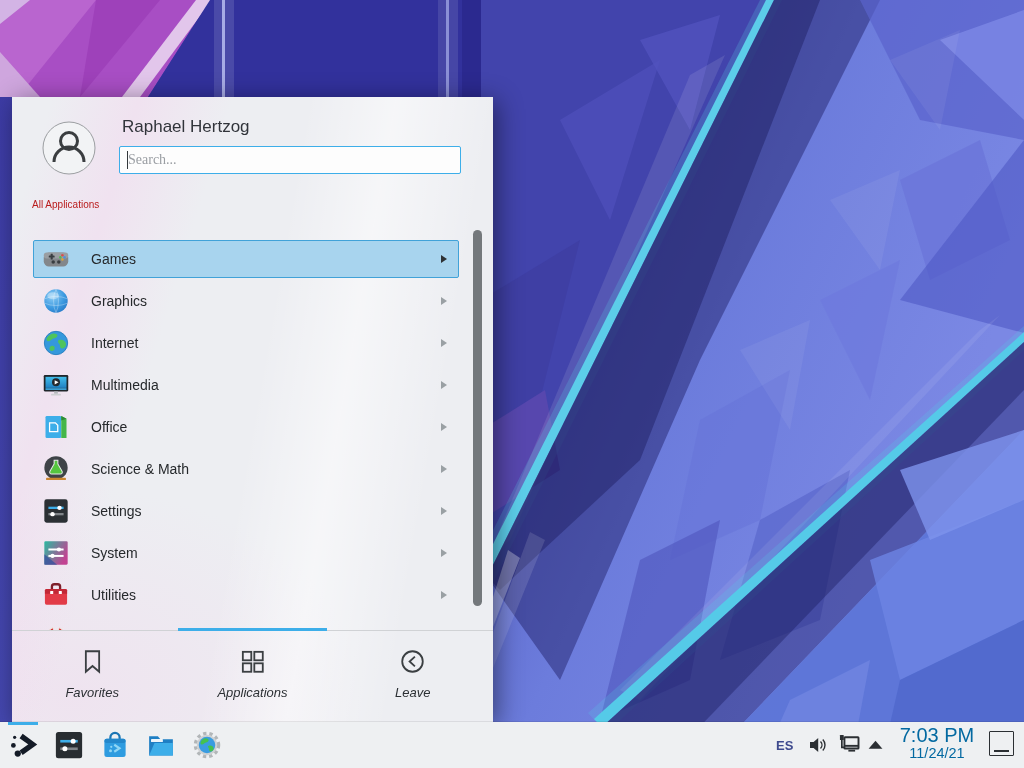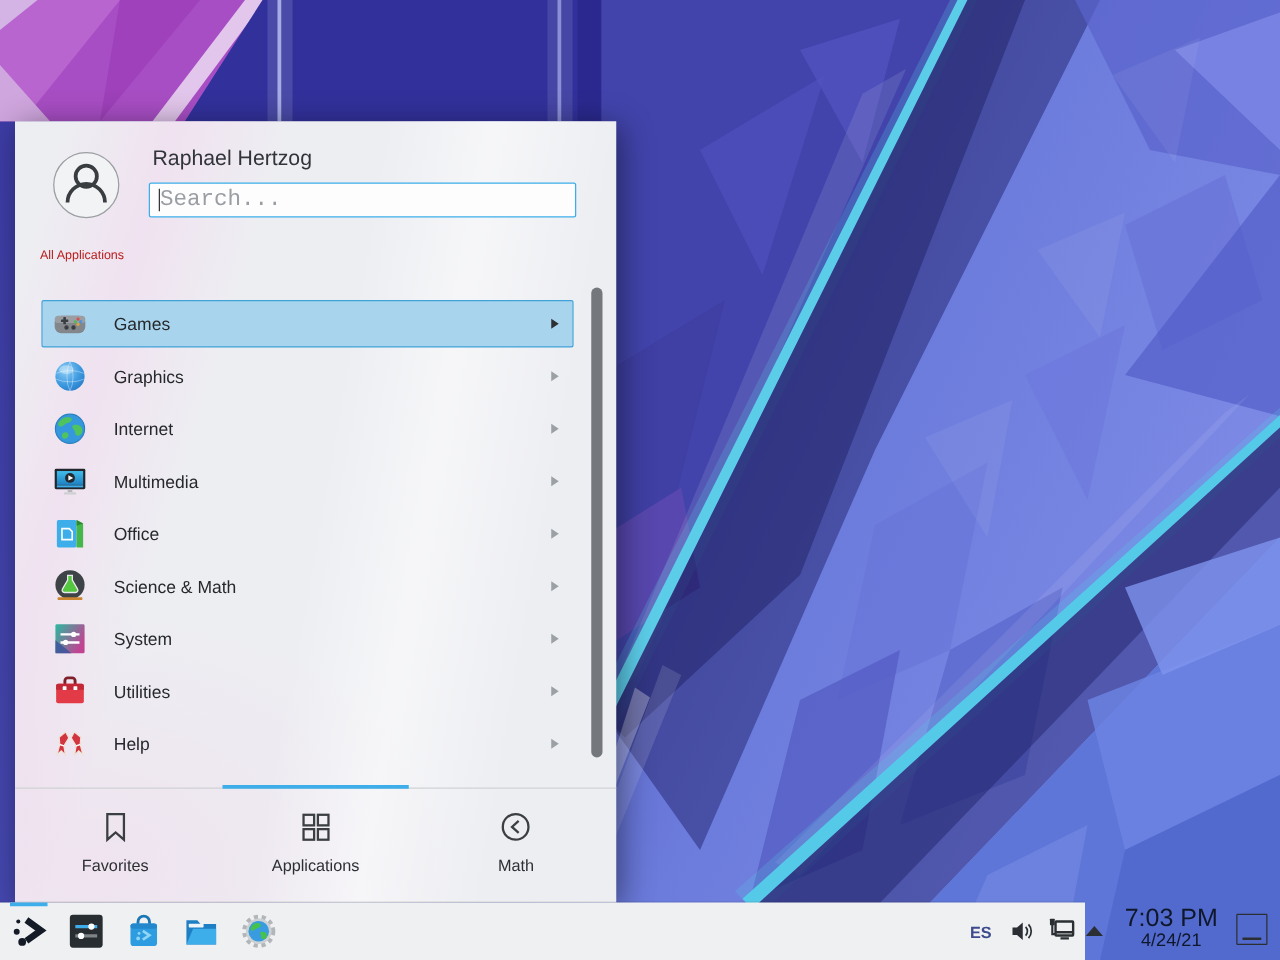--- a/index.html
+++ b/index.html
@@ -13,55 +13,55 @@
            box-shadow:4px 4px 24px rgba(0,0,0,.45);}
   #kickoff .streaks{position:absolute;inset:0;pointer-events:none;background:
       linear-gradient(107deg, rgba(243,216,238,0) 6%, rgba(243,214,238,.5) 19%, rgba(248,236,246,0) 33%),
       linear-gradient(100deg, rgba(255,255,255,0) 50%, rgba(255,255,255,.5) 65%, rgba(255,255,255,0) 82%),
       radial-gradient(420px 300px at 12% 96%, rgba(241,214,236,.45), rgba(241,214,236,0) 70%);}
   .avatar{position:absolute;left:30px;top:24px;width:54px;height:54px;}
   .user-name{position:absolute;left:110px;top:20px;font-size:17px;color:#31343a;}
   .search{position:absolute;left:107px;top:49px;width:340px;height:26px;border:1px solid #3daee9;
           border-radius:2px;background:#fdfdfd;}
   .search input{width:100%;height:100%;box-sizing:border-box;border:none;background:transparent;
-          font-family:Liberation Mono, monospace;font-size:18px;color:#44484c;padding:0 8px;outline:none;}
+          font-family:Liberation Serif, serif;font-size:14px;color:#44484c;padding:0 8px;outline:none;}
   .search input::placeholder{color:#9a9ea3;opacity:1;}
   .search .caret{position:absolute;left:7px;top:4px;width:1px;height:18px;background:#33373b;}
   .section-label{position:absolute;left:20px;top:102px;font-size:10px;color:#b91c1c;}
 
   .cat-list{position:absolute;left:21px;top:127px;width:426px;height:406px;overflow:hidden;}
   .cat-row{position:relative;height:36px;margin-bottom:4px;display:flex;align-items:center;
            border:1px solid transparent;border-radius:2px;}
   .cat-row.selected{background:#a8d4ee;border-color:#41a2d8;margin-top:16px;}
   .cat-icon{width:28px;height:28px;margin-left:8px;flex:0 0 28px;}
   .cat-icon svg{width:28px;height:28px;display:block;}
   .cat-label{margin-left:21px;font-size:14px;color:#26292c;}
   .cat-arrow{position:absolute;right:11px;top:50%;margin-top:-4px;width:0;height:0;
              border-left:6px solid #9aa0a4;border-top:4px solid transparent;border-bottom:4px solid transparent;}
   .cat-row.selected .cat-arrow{border-left-color:#2e3134;}
 
   .vscroll{position:absolute;left:461px;top:133px;width:9px;height:376px;border-radius:4.5px;background:#74787c;}
 
   .footer{position:absolute;left:0;top:533px;width:481px;height:92px;border-top:1px solid #d0d2d5;
-          display:flex;box-sizing:border-box;}
+          display:flex;box-sizing:border-box;font-style:italic;}
   .tab{flex:1;position:relative;display:flex;flex-direction:column;align-items:center;padding-top:16px;}
   .tab svg{width:29px;height:29px;display:block;}
   .tab .tab-label{margin-top:9px;font-size:13px;color:#2c3034;}
   .tab.active::before{content:"";position:absolute;top:-3px;left:6px;right:6px;height:3px;background:#3daee9;}
 
   
-  #taskbar{position:absolute;left:0;bottom:0;width:868px;height:46px;background:#eef0f2;
+  #taskbar{position:absolute;left:0;bottom:0;width:1024px;height:46px;background:#eef0f2;
            box-shadow:0 -1px 0 rgba(0,0,0,.08);}
   .task-btn{position:absolute;top:8px;width:30px;height:30px;}
   .task-btn svg{width:30px;height:30px;display:block;}
   .task-indicator{position:absolute;left:8px;top:0;width:30px;height:3px;background:#3daee9;}
   .tray-es{position:absolute;left:776px;top:0;height:46px;display:flex;align-items:center;
            font-size:13px;font-weight:bold;color:#3e4a8e;}
   .tray-svg{position:absolute;display:block;}
-  .clock{position:absolute;left:891px;top:3px;width:92px;text-align:center;color:#0f172a;line-height:1.04;}
+  .clock{position:absolute;left:891px;top:3px;width:92px;text-align:center;color:#0369a1;line-height:1.04;}
   .clock .time{font-size:20px;}
   .clock .date{font-size:14.5px;}
   .show-desktop{position:absolute;left:989px;top:9px;width:25px;height:25px;border:1.6px solid #2b2f33;
                 border-radius:1px;box-sizing:border-box;}
   .show-desktop::after{content:"";position:absolute;left:4px;right:4px;bottom:3px;height:1.6px;background:#2b2f33;}
 </style>
 </head>
 <body>
 
 <div id="desktop">
@@ -243,20 +243,33 @@
           <svg viewBox="0 0 24 24">
             <circle cx="12" cy="11" r="10" fill="#3e4347"></circle>
             <path d="M10.4 4.5 h3.2 v3.2 l3.6 6.3 c.6 1.1-.2 2.3-1.4 2.3 h-7.6 c-1.2 0-2-1.2-1.4-2.3 l3.6-6.3 z" fill="#55c63f" stroke="#e8e9ea" stroke-width="0.9"></path>
             <rect x="3.5" y="19.6" width="17" height="1.8" rx="0.5" fill="#c9852f"></rect>
           </svg>
         </span>
         <span class="cat-label">Science &amp; Math</span>
         <span class="cat-arrow"></span>
       </div>
 
+      <div class="cat-row">
+        <span class="cat-icon">
+          <svg viewBox="0 0 24 24">
+            <rect x="2" y="2" width="20" height="20" rx="2" fill="#2b3034"></rect>
+            <line x1="5.5" y1="9.3" x2="18.5" y2="9.3" stroke="#3daee9" stroke-width="2"></line>
+            <circle cx="15" cy="9.3" r="1.9" fill="#ffffff"></circle>
+            <line x1="5.5" y1="14.7" x2="18.5" y2="14.7" stroke="#7f8488" stroke-width="2"></line>
+            <circle cx="9" cy="14.7" r="1.9" fill="#ffffff"></circle>
+          </svg>
+        </span>
+        <span class="cat-label">Settings</span>
+        <span class="cat-arrow"></span>
+      </div>
 
       <div class="cat-row">
         <span class="cat-icon">
           <svg viewBox="0 0 24 24">
             <defs>
                 <linearGradient id="gSys" x1="0" y1="0" x2="1" y2="0.55">
               <stop offset="0" stop-color="#2ab9a0"></stop>
                   <stop offset="1" stop-color="#c24392"></stop>
                 </linearGradient>
               </defs>
@@ -315,21 +328,21 @@
           <rect x="4" y="13.5" width="7" height="7" fill="none" stroke="#3b3f42" stroke-width="1.5"></rect>
           <rect x="13.5" y="13.5" width="7" height="7" fill="none" stroke="#3b3f42" stroke-width="1.5"></rect>
         </svg>
         <span class="tab-label">Applications</span>
       </div>
       <div class="tab">
         <svg viewBox="0 0 24 24">
           <circle cx="12" cy="12" r="8.5" fill="none" stroke="#3b3f42" stroke-width="1.5"></circle>
           <path d="M14 8 L9.6 12 L14 16" fill="none" stroke="#3b3f42" stroke-width="1.5"></path>
         </svg>
-        <span class="tab-label">Math</span>
+        <span class="tab-label">Leave</span>
       </div>
     </div>
   </div>
 
   <div id="taskbar">
     <div class="task-indicator"></div>
 
     <div class="task-btn" style="left:8px;">
       <svg viewBox="0 0 24 24">
         <circle cx="5.3" cy="5.8" r="1.3" fill="#141b27"></circle>
@@ -392,18 +405,18 @@
       <rect x="3.5" y="3.5" width="3.4" height="4.6" rx="0.4" fill="#2b2f33"></rect>
       <path d="M5.2 8 v6.5 h2.3" fill="none" stroke="#2b2f33" stroke-width="1.5"></path>
     </svg>
 
     <svg class="tray-svg" style="left:867px;top:16px;width:17px;height:13px;" viewBox="0 0 16 12">
       <path d="M1.5 10 L8 2.5 L14.5 10 z" fill="#2b2f33"></path>
     </svg>
 
     <div class="clock">
       <div class="time">7:03 PM</div>
-      <div class="date">4/24/21</div>
+      <div class="date">11/24/21</div>
     </div>
 
     <div class="show-desktop"></div>
   </div>
 </div>
 
 </body></html>

